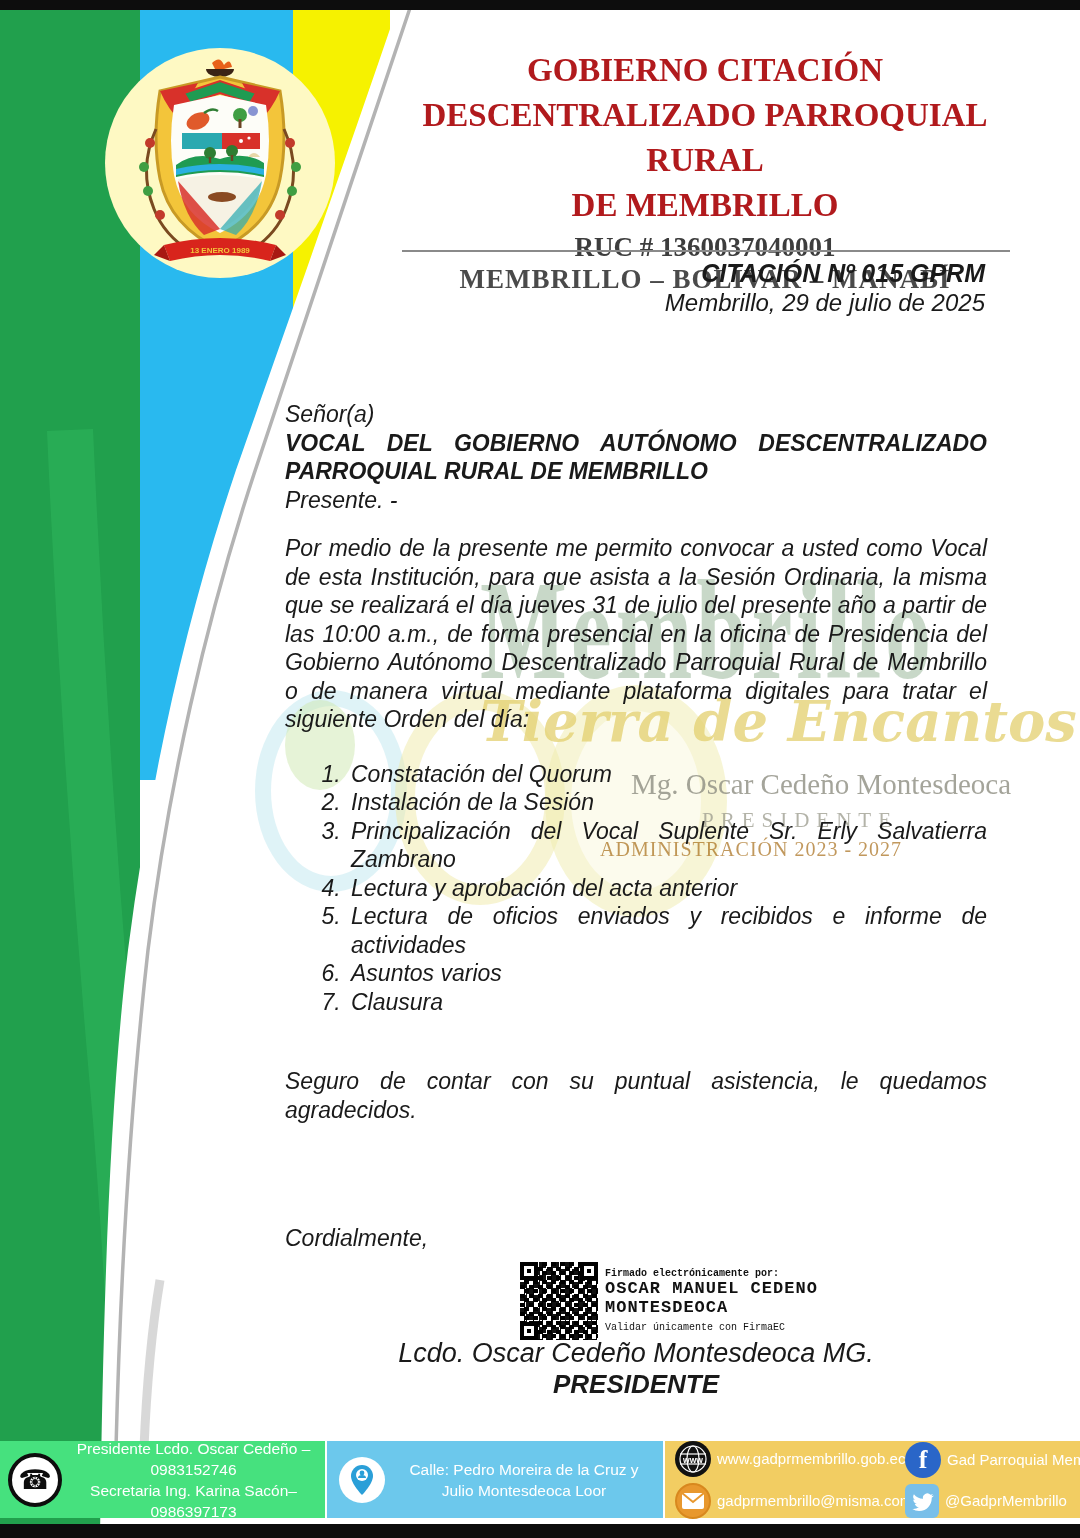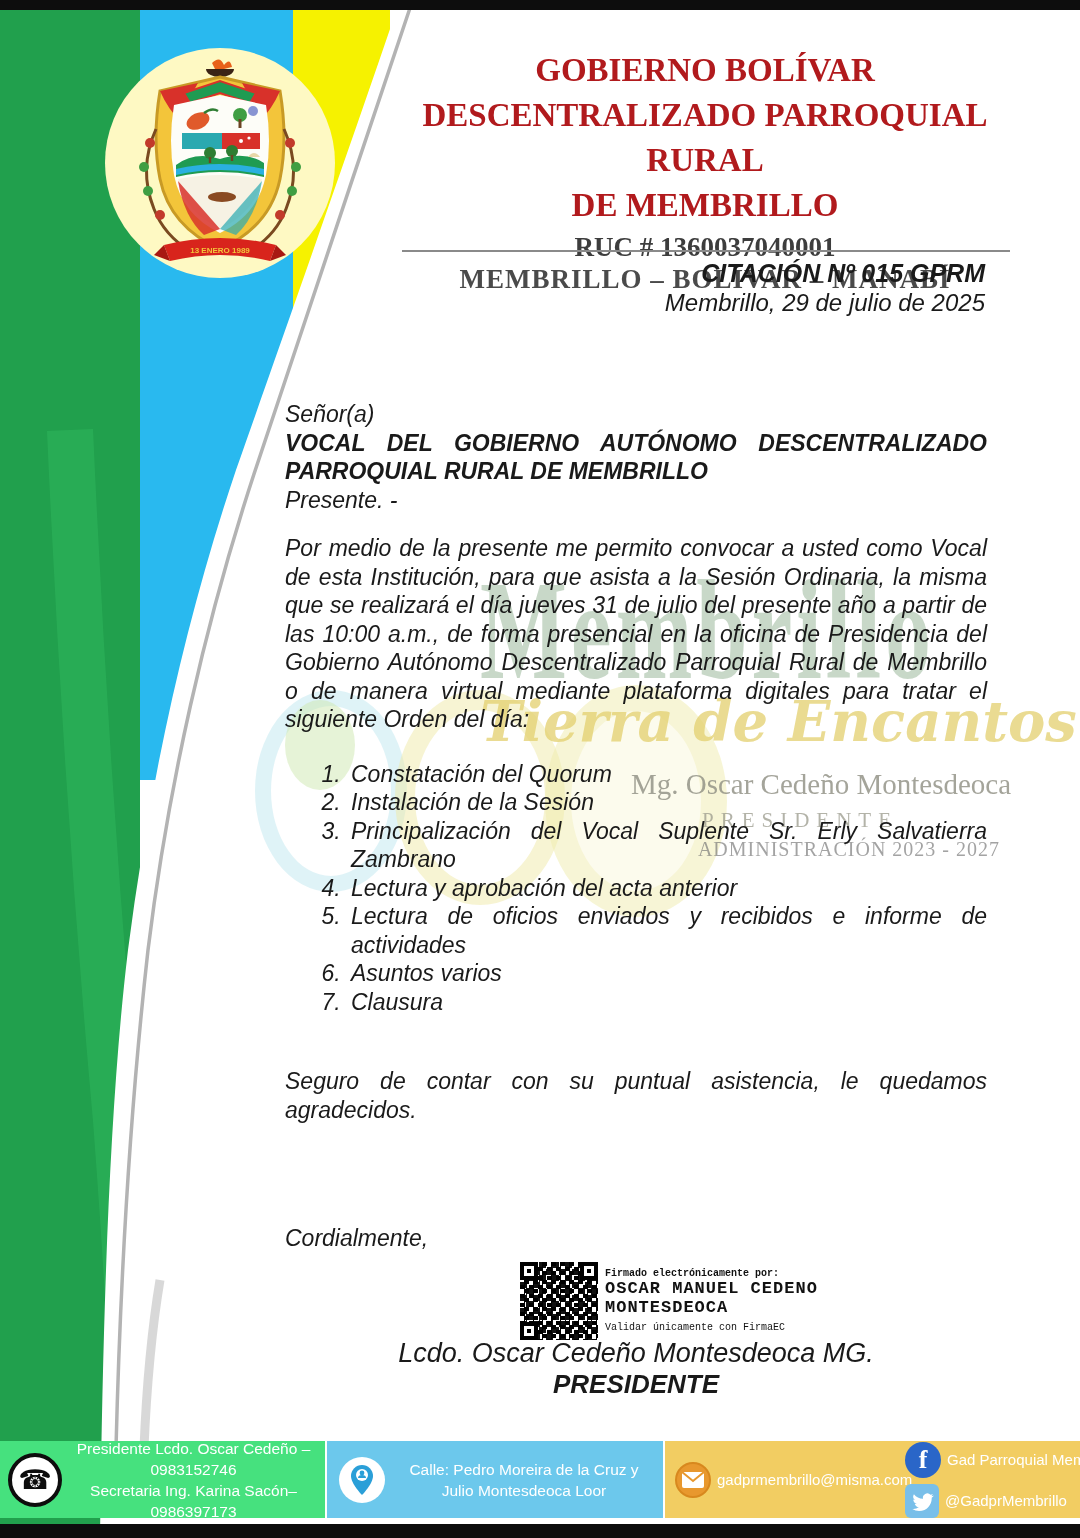--- a/index.html
+++ b/index.html
@@ -34,22 +34,22 @@
   .wm{z-index:1;pointer-events:none;}
   .wm-brand{left:480px;top:548px;font-family:"Liberation Serif", serif;font-weight:bold;
             font-size:92px;color:#7da37d;opacity:.42;transform:scaleY(1.55);transform-origin:top left;
             letter-spacing:4px;white-space:nowrap;}
   .wm-slogan{left:480px;top:688px;width:580px;text-align:center;font-family:"DejaVu Serif", serif;
              font-style:italic;font-weight:bold;font-size:56px;color:#e3d06e;opacity:.75;white-space:nowrap;}
   .wm-pres-name{left:621px;top:768px;width:400px;text-align:center;font-family:"Liberation Serif", serif;
                 font-size:29px;color:#8e8e82;opacity:.8;white-space:nowrap;}
   .wm-pres-role{left:600px;top:808px;width:400px;text-align:center;font-family:"Liberation Serif", serif;
                 font-size:21px;letter-spacing:7px;color:#9a9a8c;opacity:.75;}
-  .wm-admin{left:600px;top:838px;width:400px;text-align:right;font-family:"Liberation Serif", serif;
-            font-size:20px;color:#737373;opacity:.65;letter-spacing:1px;}
+  .wm-admin{left:600px;top:838px;width:400px;text-align:left;font-family:"Liberation Serif", serif;
+            font-size:20px;color:#a16207;opacity:.65;letter-spacing:1px;}
   .wm-ring{border-radius:50%;opacity:.5;}
 
   
   .content{left:285px;top:400px;width:702px;z-index:3;font-style:italic;font-size:23px;line-height:28.5px;}
   .recipient-title{font-weight:bold;text-align:justify;}
   .para{margin-top:20px;text-align:justify;}
   .agenda{margin:26px 0 0 0;padding-left:62px;text-align:justify;}
   .agenda li{padding-left:4px;margin:0;}
   .closing{margin-top:51px;text-align:justify;}
   .farewell{margin-top:100px;}
@@ -167,21 +167,21 @@
         <circle cx="160" cy="156" r="5" fill="#c23a2a"></circle>
 
       <path d="M44 186 Q100 172 156 186 L150 202 Q100 190 50 202 Z" fill="#d8241c"></path>
       <path d="M44 186 L34 196 L50 202 Z" fill="#a81812"></path>
       <path d="M156 186 L166 196 L150 202 Z" fill="#a81812"></path>
       <text x="100" y="194" text-anchor="middle" font-size="8" font-family="Liberation Sans, sans-serif" font-weight="bold" fill="#f3c53a">13 ENERO 1989</text>
     </svg>
   </div>
 
   <div class="abs header">
-    <div class="title-red">GOBIERNO BOLÍVAR</div>
+    <div class="title-red">GOBIERNO CITACIÓN</div>
     <div class="title-red">DESCENTRALIZADO PARROQUIAL RURAL</div>
     <div class="title-red">DE MEMBRILLO</div>
     <div class="ruc">RUC # 1360037040001</div>
     <div class="loc">MEMBRILLO – BOLÍVAR – MANABÍ</div>
   </div>
   <div class="abs header-rule"></div>
 
   <div class="abs citation">
     <div class="num">CITACIÓN Nº 015 GPRM</div>
     <div class="date">Membrillo, 29 de julio de 2025</div>
@@ -249,20 +249,33 @@
         </svg>
       </div>
       <div class="txt">
         <div>Calle: Pedro Moreira de la Cruz y</div>
         <div>Julio Montesdeoca Loor</div>
       </div>
     </div>
     <div class="fp fp-yellow">
       <div class="ycol ycol-left">
         <div class="yrow">
+          <span class="circle-ico globe-ico">
+            <svg width="30" height="30" viewBox="0 0 30 30">
+              <circle cx="15" cy="15" r="13" fill="#111"></circle>
+              <ellipse cx="15" cy="15" rx="13" ry="13" fill="none" stroke="#fff" stroke-width="1.2"></ellipse>
+              <ellipse cx="15" cy="15" rx="6" ry="13" fill="none" stroke="#fff" stroke-width="1.2"></ellipse>
+              <line x1="2" y1="10" x2="28" y2="10" stroke="#fff" stroke-width="1.2"></line>
+              <line x1="2" y1="20" x2="28" y2="20" stroke="#fff" stroke-width="1.2"></line>
+              <text x="15" y="18.5" text-anchor="middle" font-size="8.5" font-weight="bold" fill="#fff" font-family="Liberation Sans, sans-serif">www</text>
+            </svg>
+          </span>
+          <span class="txt2">www.gadprmembrillo.gob.ec</span>
+        </div>
+        <div class="yrow">
           <span class="circle-ico mail-ico">
             <svg width="22" height="16" viewBox="0 0 22 16">
               <rect x="0" y="0" width="22" height="16" rx="2" fill="#fff"></rect>
               <path d="M0 0 L11 9 L22 0" fill="none" stroke="#e8982e" stroke-width="2"></path>
             </svg>
           </span>
           <span class="txt2">gadprmembrillo@misma.com</span>
         </div>
       </div>
       <div class="ycol ycol-right">

